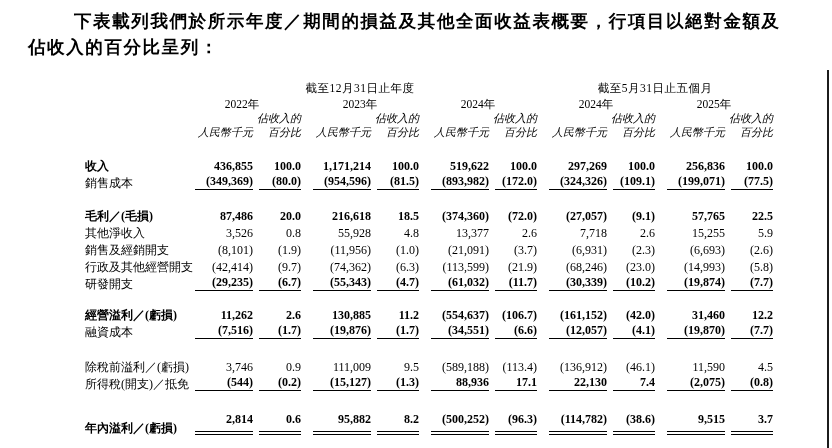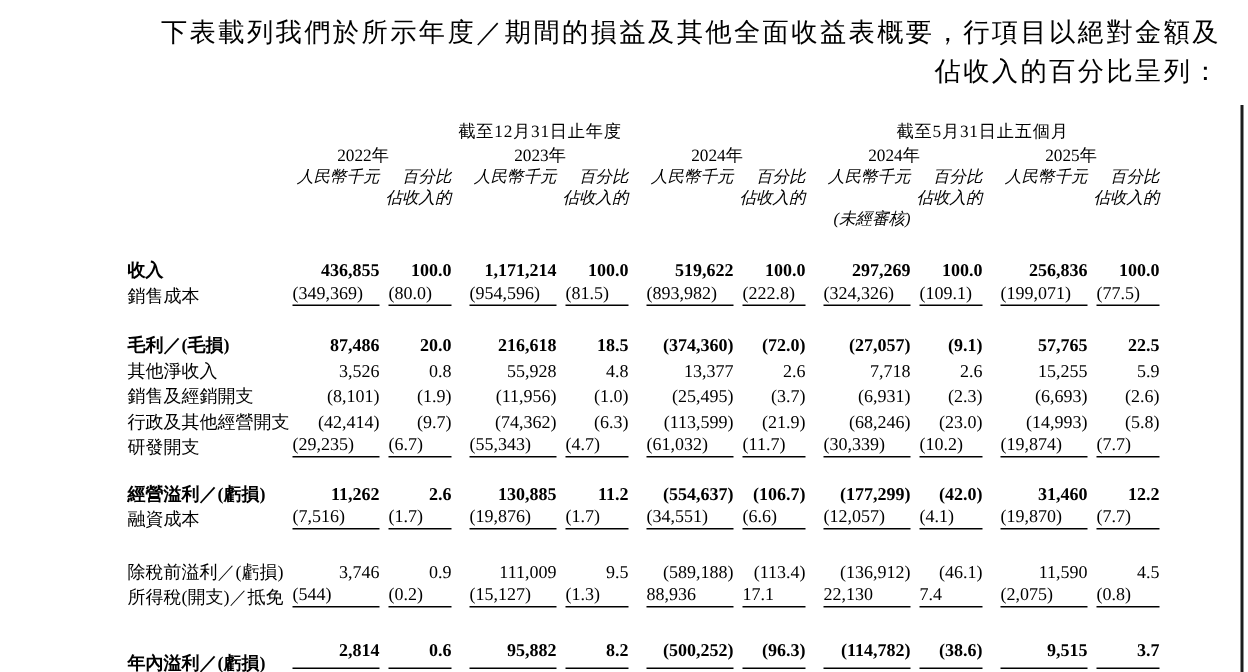--- a/index.html
+++ b/index.html
@@ -4,22 +4,21 @@
 <style>
   html,body{margin:0;padding:0;}
   body{
     width:832px;height:448px;position:relative;overflow:hidden;
     background:#ffffff;color:#000;
     font-family:"Liberation Serif","DejaVu Serif",serif;
   }
   .intro{
     position:absolute;top:8px;left:28px;width:786px;
     font-size:17.5px;line-height:26px;letter-spacing:1.6px;
-    font-weight:400;
-    text-align:right;
+    font-weight:700;
   }
   .intro .l1{text-indent:46px;}
   .scanline{
     position:absolute;top:70px;bottom:0;left:827px;width:2px;background:#1c1c1c;
   }
   table.pnl{
     position:absolute;top:80px;left:85px;width:688px;
     border-collapse:collapse;table-layout:fixed;
     font-size:12px;line-height:1.1;
   }
@@ -32,21 +31,21 @@
   .pnl thead tr:nth-child(3){height:13px;}
   .pnl thead tr:nth-child(4){height:14px;}
   .pnl thead tr:nth-child(5){height:14px;}
   .pnl tbody tr{height:17px;margin-top:22px;}
   .span-h{text-align:center;font-weight:bold;font-size:11.5px;letter-spacing:0.5px;}
   .year{text-align:center;font-weight:bold;font-size:11.5px;}
   .ital{font-style:italic;font-size:11px;}
   .num{text-align:right;}
   .lbl{text-align:left;}
   .bold td{font-weight:bold;}
-  .u{display:inline-block;text-align:left;border-bottom:1.2px solid #000;padding-bottom:1px;}
+  .u{display:inline-block;text-align:right;border-bottom:1.2px solid #000;padding-bottom:1px;font-weight:bold;}
   .uu{display:inline-block;text-align:right;border-bottom:4px double #000;padding-bottom:5px;}
   .w-rmb{min-width:58px;}
   .w-pct{min-width:42px;}
 </style>
 </head>
 <body>
 
 <div class="intro">
   <div class="l1">下表載列我們於所示年度／期間的損益及其他全面收益表概要，行項目以絕對金額及</div>
   <div class="l2">佔收入的百分比呈列：</div>
@@ -75,56 +74,43 @@
     <tr>
       <th class="lbl"></th>
       <th colspan="2" class="year">2022年</th>
       <th colspan="2" class="year">2023年</th>
       <th colspan="2" class="year">2024年</th>
       <th colspan="2" class="year">2024年</th>
       <th colspan="2" class="year">2025年</th>
     </tr>
     <tr>
       <th class="lbl"></th>
-      <th class="num ital">人民幣千元</th>
-      <th class="num ital">百分比</th>
-      <th class="num ital">人民幣千元</th>
-      <th class="num ital">百分比</th>
-      <th class="num ital">人民幣千元</th>
-      <th class="num ital">百分比</th>
-      <th class="num ital">人民幣千元</th>
-      <th class="num ital">百分比</th>
-      <th class="num ital">人民幣千元</th>
-      <th class="num ital">百分比</th>
-    </tr>
-    <tr>
-      <th class="lbl"></th>
-      <th></th>
-        <th class="num ital">佔收入的</th>
-      <th></th>
-        <th class="num ital">佔收入的</th>
-      <th></th>
-        <th class="num ital">佔收入的</th>
-      <th></th>
-        <th class="num ital">佔收入的</th>
-      <th></th>
-        <th class="num ital">佔收入的</th>
-    </tr>
-    <tr>
-      <th class="lbl"></th>
-      <th></th>
-        <th></th>
-        <th></th>
-        <th></th>
-        <th></th>
-        <th></th>
-      <th class="num ital">(未經審核)</th>
-      <th></th>
-        <th></th>
-        <th></th>
+      <th></th>
+        <th class="num ital">佔收入的</th>
+      <th></th>
+        <th class="num ital">佔收入的</th>
+      <th></th>
+        <th class="num ital">佔收入的</th>
+      <th></th>
+        <th class="num ital">佔收入的</th>
+      <th></th>
+        <th class="num ital">佔收入的</th>
+    </tr>
+    <tr>
+      <th class="lbl"></th>
+      <th class="num ital">人民幣千元</th>
+      <th class="num ital">百分比</th>
+      <th class="num ital">人民幣千元</th>
+      <th class="num ital">百分比</th>
+      <th class="num ital">人民幣千元</th>
+      <th class="num ital">百分比</th>
+      <th class="num ital">人民幣千元</th>
+      <th class="num ital">百分比</th>
+      <th class="num ital">人民幣千元</th>
+      <th class="num ital">百分比</th>
     </tr>
   </thead>
   <tbody>
       <tr style="height: 18px;">
         <td colspan="11"></td>
       </tr>
       <tr class="bold">
         <td class="lbl">收入</td>
         <td class="num">436,855</td>
         <td class="num">100.0</td>
@@ -137,21 +123,21 @@
         <td class="num">256,836</td>
         <td class="num">100.0</td>
       </tr>
       <tr>
         <td class="lbl">銷售成本</td>
         <td class="num"><span class="u w-rmb">(349,369)</span></td>
         <td class="num"><span class="u w-pct">(80.0)</span></td>
         <td class="num"><span class="u w-rmb">(954,596)</span></td>
         <td class="num"><span class="u w-pct">(81.5)</span></td>
         <td class="num"><span class="u w-rmb">(893,982)</span></td>
-        <td class="num"><span class="u w-pct">(222.8)</span></td>
+        <td class="num"><span class="u w-pct">(172.0)</span></td>
         <td class="num"><span class="u w-rmb">(324,326)</span></td>
         <td class="num"><span class="u w-pct">(109.1)</span></td>
         <td class="num"><span class="u w-rmb">(199,071)</span></td>
         <td class="num"><span class="u w-pct">(77.5)</span></td>
       </tr>
       <tr style="height: 16px;">
         <td colspan="11"></td>
       </tr>
       <tr class="bold">
         <td class="lbl">毛利／(毛損)</td>
@@ -178,21 +164,21 @@
         <td class="num">2.6</td>
         <td class="num">15,255</td>
         <td class="num">5.9</td>
       </tr>
       <tr>
         <td class="lbl">銷售及經銷開支</td>
         <td class="num">(8,101)</td>
         <td class="num">(1.9)</td>
         <td class="num">(11,956)</td>
         <td class="num">(1.0)</td>
-        <td class="num">(25,495)</td>
+        <td class="num">(21,091)</td>
         <td class="num">(3.7)</td>
         <td class="num">(6,931)</td>
         <td class="num">(2.3)</td>
         <td class="num">(6,693)</td>
         <td class="num">(2.6)</td>
       </tr>
       <tr>
         <td class="lbl">行政及其他經營開支</td>
         <td class="num">(42,414)</td>
         <td class="num">(9.7)</td>
@@ -222,21 +208,21 @@
         <td colspan="11"></td>
       </tr>
       <tr class="bold">
         <td class="lbl">經營溢利／(虧損)</td>
         <td class="num">11,262</td>
         <td class="num">2.6</td>
         <td class="num">130,885</td>
         <td class="num">11.2</td>
         <td class="num">(554,637)</td>
         <td class="num">(106.7)</td>
-        <td class="num">(177,299)</td>
+        <td class="num">(161,152)</td>
         <td class="num">(42.0)</td>
         <td class="num">31,460</td>
         <td class="num">12.2</td>
       </tr>
       <tr>
         <td class="lbl">融資成本</td>
         <td class="num"><span class="u w-rmb">(7,516)</span></td>
         <td class="num"><span class="u w-pct">(1.7)</span></td>
         <td class="num"><span class="u w-rmb">(19,876)</span></td>
         <td class="num"><span class="u w-pct">(1.7)</span></td>

